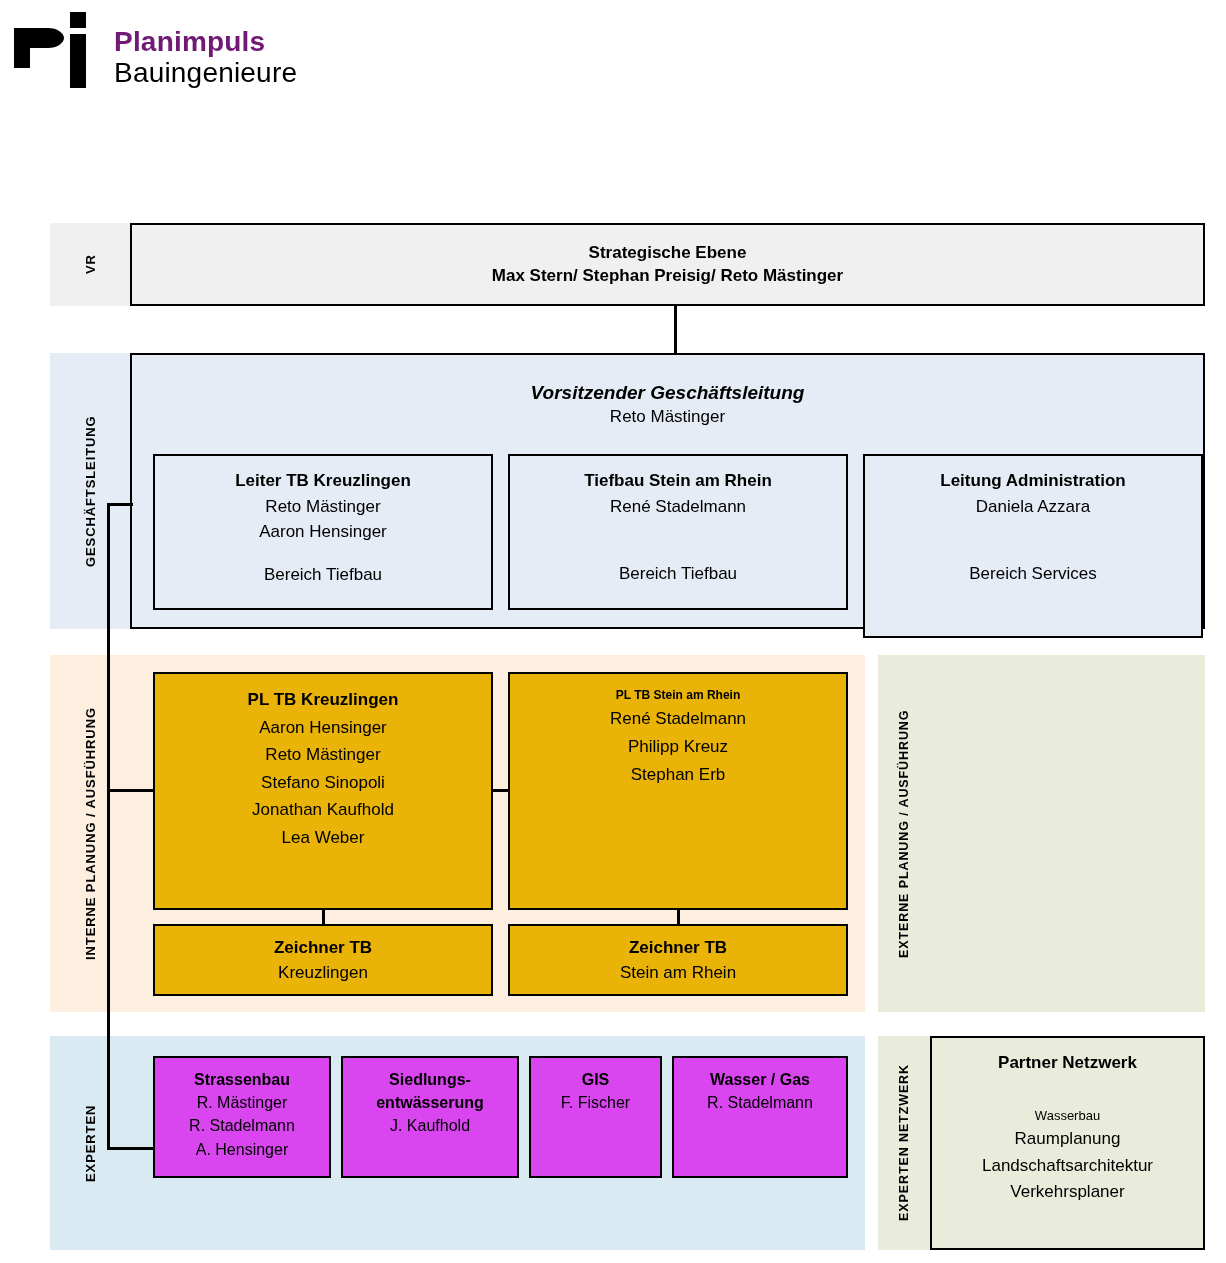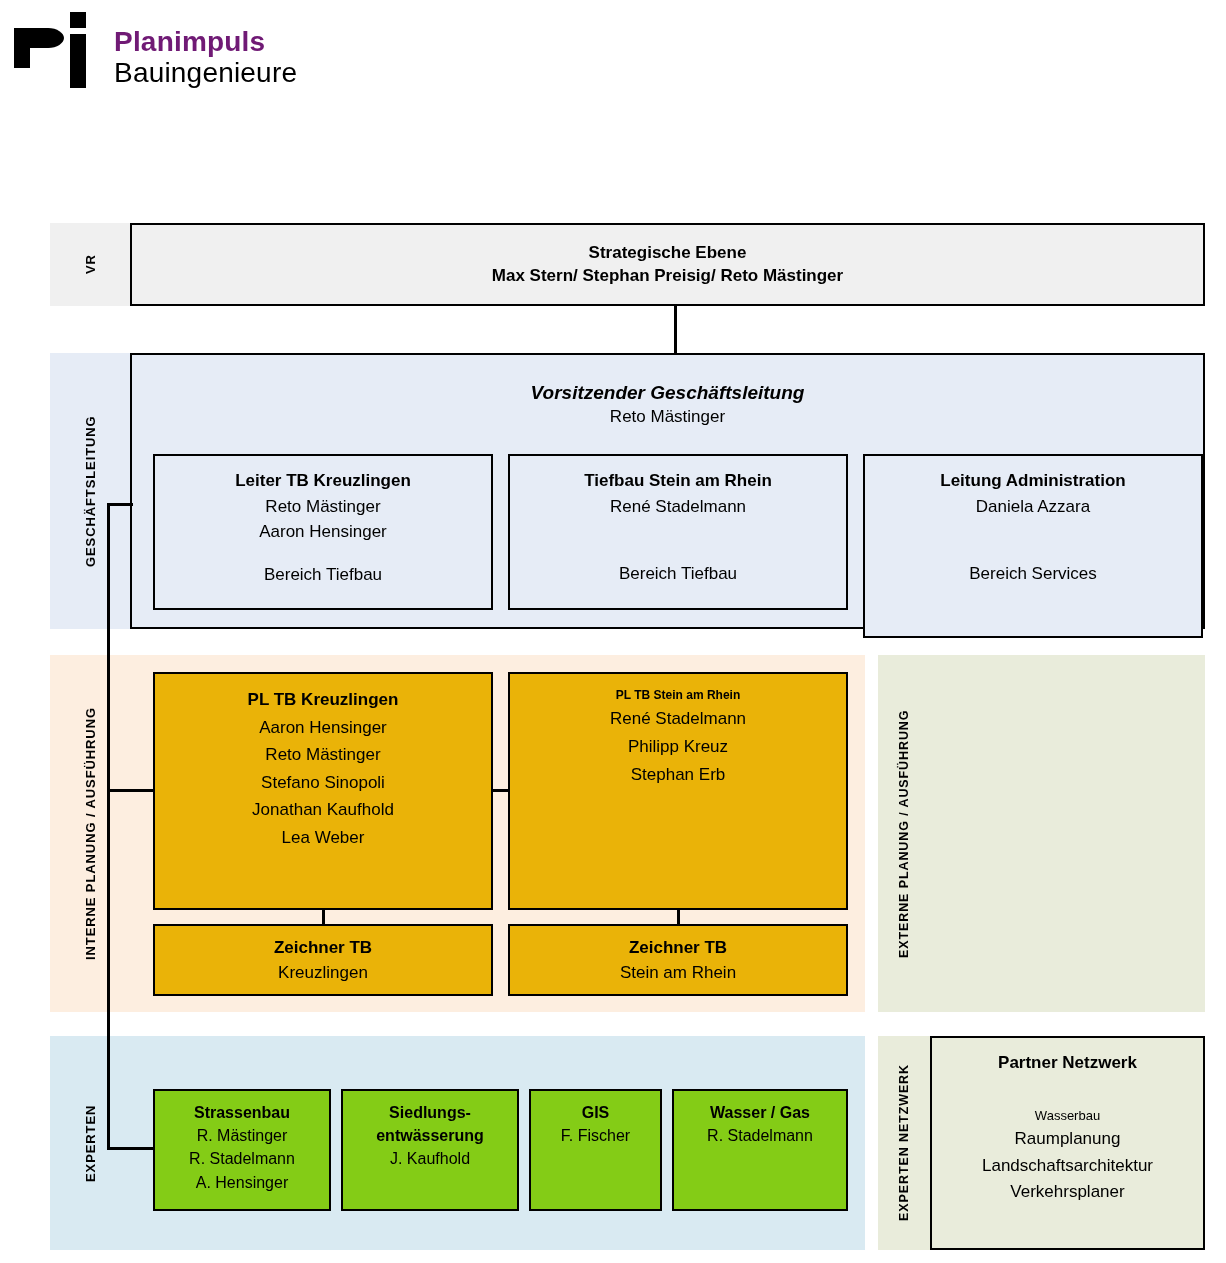--- a/index.html
+++ b/index.html
@@ -39,21 +39,21 @@
     position:absolute;border:2.5px solid #000;box-sizing:border-box;
     display:flex;flex-direction:column;align-items:center;
     text-align:center;
   }
   .box .ttl{font-weight:700;}
   .box .ln{font-weight:400;}
 
   .b-grey{background:#f0f0f0;}
   .b-blue{background:#e6ecf6;}
   .b-orange{background:#eab308;}
-  .b-lblue{background:#84cc16;margin-top:33px;}
+  .b-lblue{background:#d946ef;}
   .b-green{background:#e9ecdb;}
 
   
   .line{position:absolute;background:#000;}
   .vline{width:2.5px;}
   .hline{height:2.5px;}
 </style>
 </head>
 <body>
 

